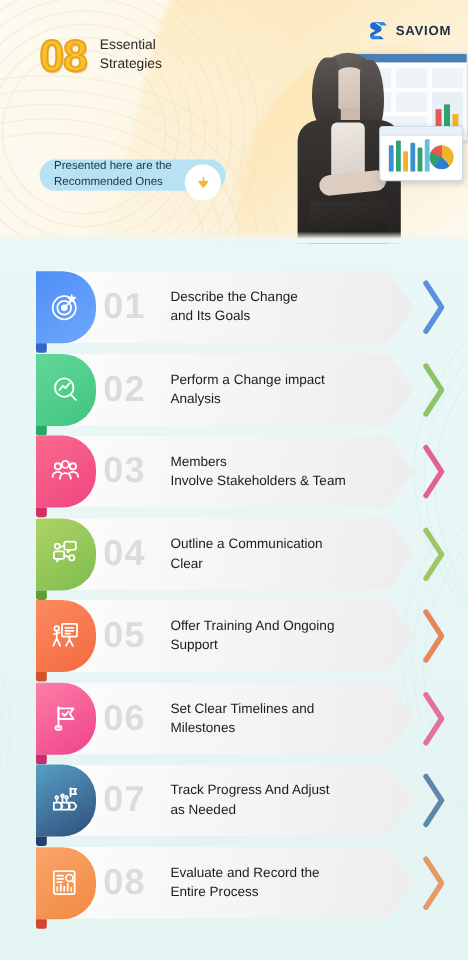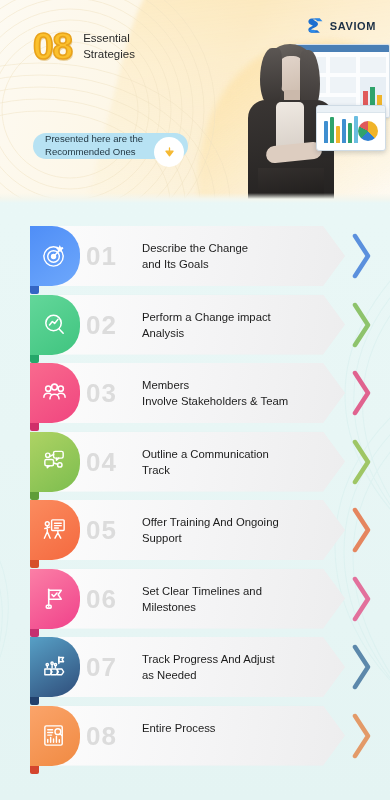--- a/index.html
+++ b/index.html
@@ -266,21 +266,21 @@
     width: 9px; height: 8px;
     border-radius: 0 0 2px 2px;
   }
 
   .ico { position: absolute; left: 11px; top: 16px; width: 27px; height: 27px; }
   .ico svg { width: 27px; height: 27px; display: block; }
 
   .rownum {
     position: absolute;
     left: 86px; top: 12px;
-    font-size: 26px;
+    font-size: 30px;
     font-weight: bold;
     color: #dcdcdc;
     letter-spacing: 1px;
     line-height: 36px;
   }
   .rowtext {
     position: absolute;
     left: 142px; top: 14px;
     width: 175px;
     font-size: 11.3px;
@@ -532,21 +532,21 @@
               <circle cx="7" cy="7.5" r="2.2"></circle>
             <path d="M9.2 8.6 L13.2 6.6"></path>
               <path d="M13 15.5 L17.2 16.9"></path>
           </svg>
         </div>
       </div>
       <div class="blob-tab" style="background:#5f9d38;"></div>
       <div class="rownum">04</div>
       <div class="rowtext">
         <div>Outline a Communication</div>
-        <div>Track</div>
+        <div>Clear</div>
       </div>
       <div class="chev">
         <svg viewBox="0 0 20 46" fill="none">
             <path d="M3 3 L16 23 L3 43" stroke="#9fc665" stroke-width="4.5" stroke-linecap="round" stroke-linejoin="round"></path>
           </svg>
       </div>
     </div>
 
     <div class="row">
       <div class="card">
@@ -646,20 +646,21 @@
             <path d="M7 8 h5 M7 10.8 h5 M7 13.6 h4"></path>
             <circle cx="17.5" cy="10" r="3"></circle>
               <path d="M19.7 12.2 L21.6 14"></path>
             <path d="M7 21 v-3 M10 21 v-5 M13 21 v-3.5 M16 21 v-6 M19 21 v-2.5"></path>
           </svg>
         </div>
       </div>
       <div class="blob-tab" style="background:#d4452e;"></div>
       <div class="rownum">08</div>
       <div class="rowtext">
+        <div>Evaluate and Record the</div>
         <div>Entire Process</div>
       </div>
       <div class="chev">
         <svg viewBox="0 0 20 46" fill="none">
             <path d="M3 3 L16 23 L3 43" stroke="#e39a68" stroke-width="4.5" stroke-linecap="round" stroke-linejoin="round"></path>
           </svg>
       </div>
     </div>
 
   </div>

